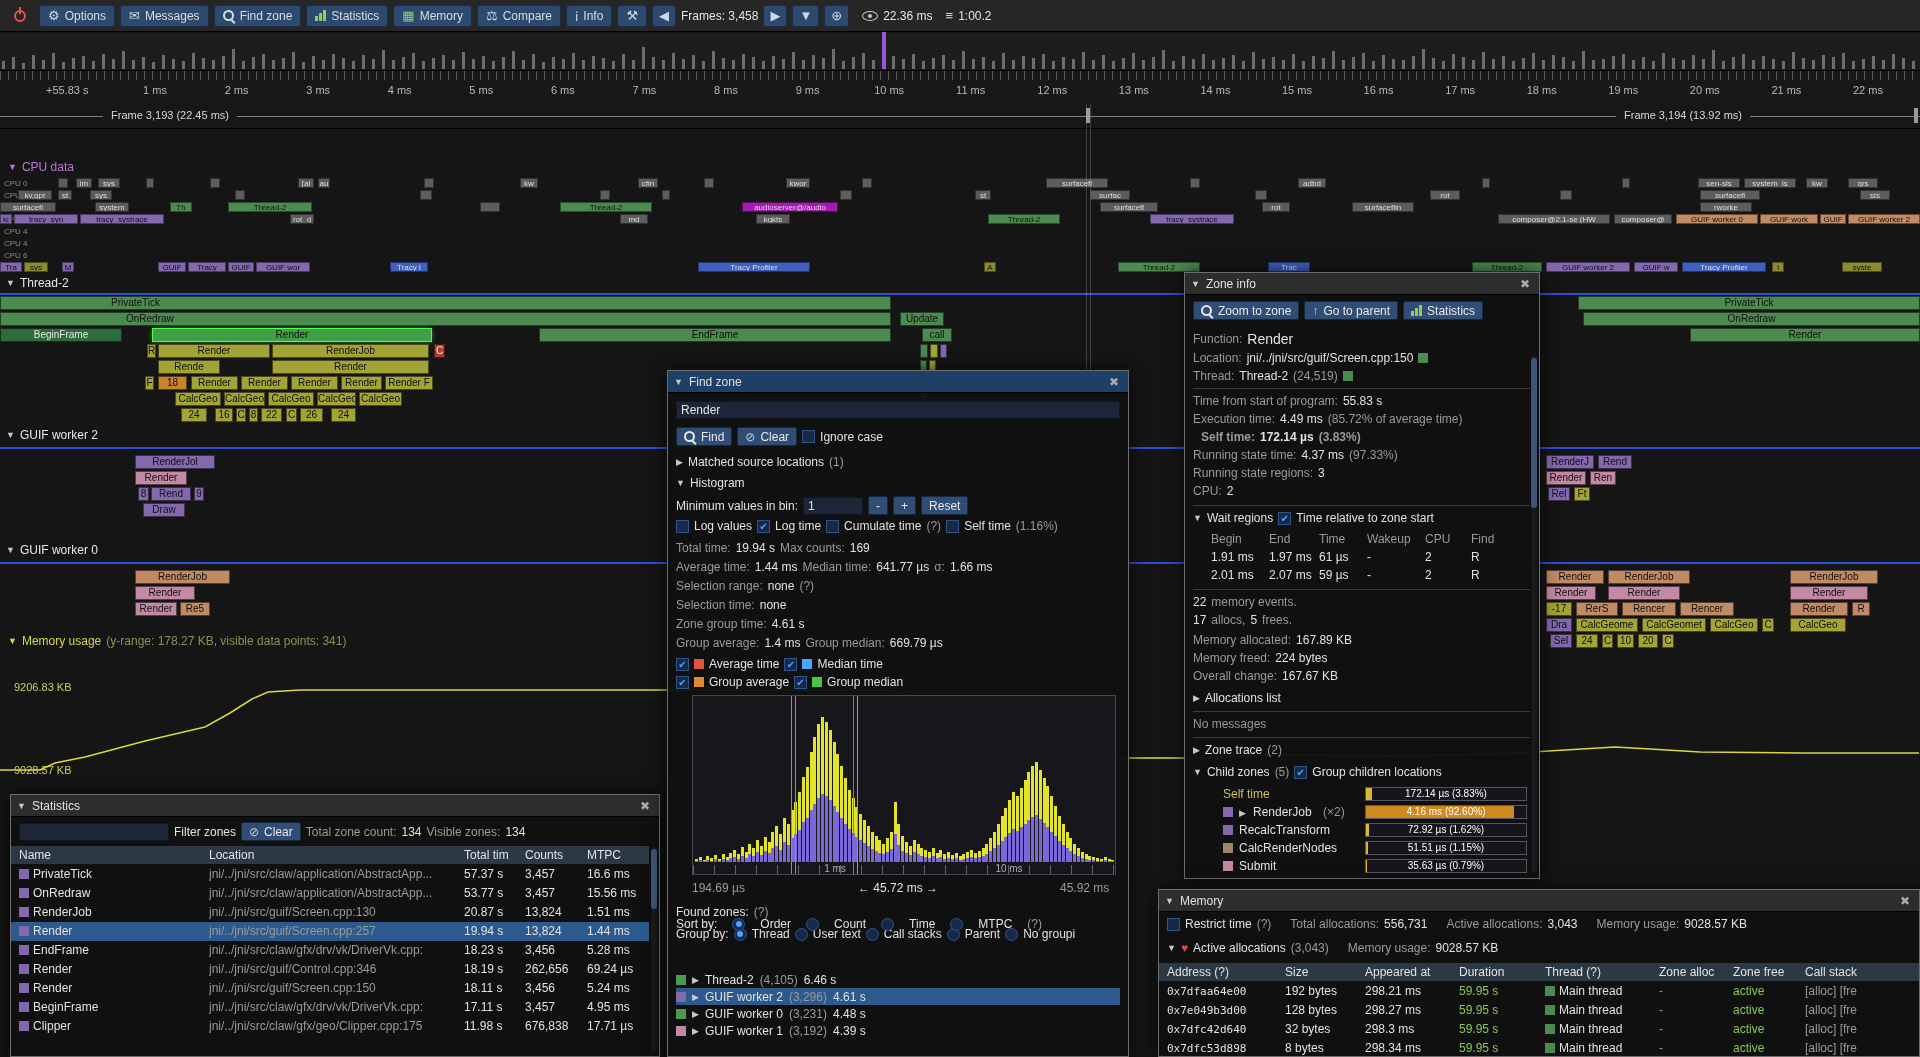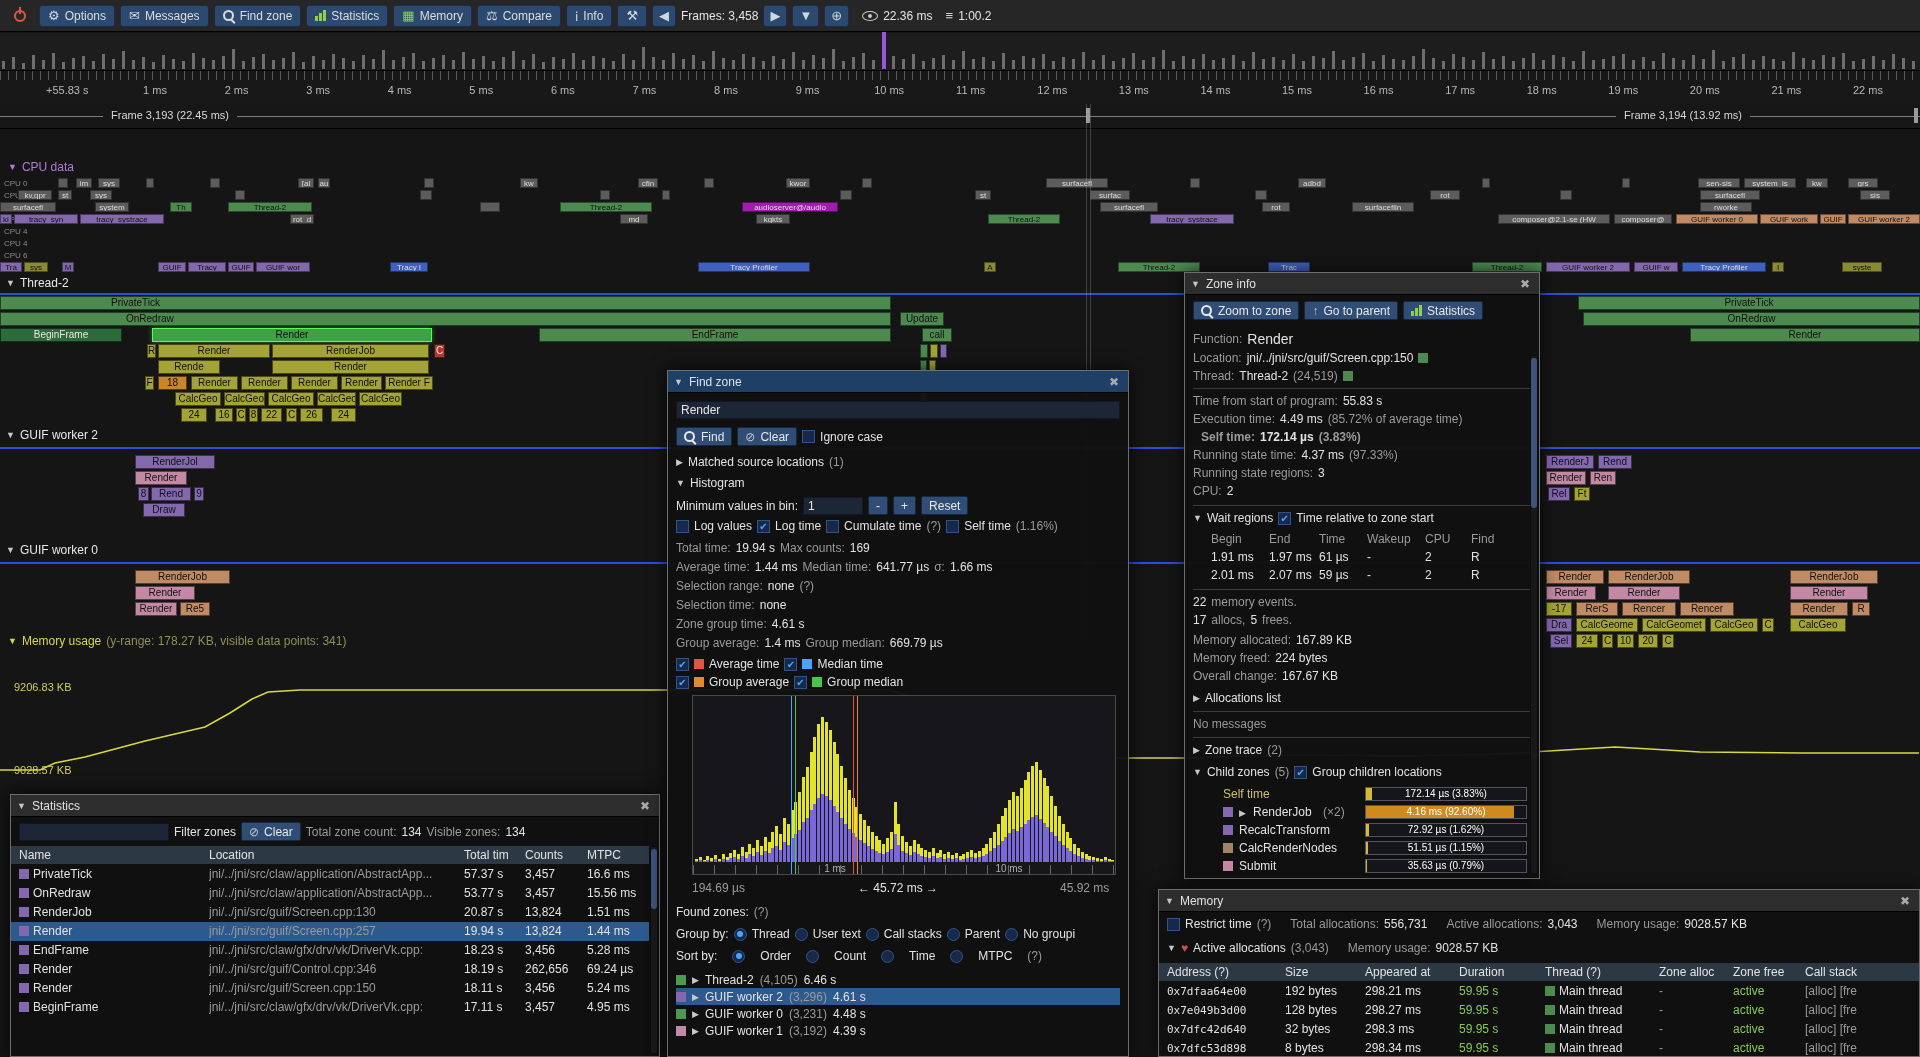--- a/index.html
+++ b/index.html
@@ -954,20 +954,28 @@
           <span class="cell wlabel" style="left: 576px; width: 60px;">5.24 ms</span>
         </div>
         <div class="st-row" style="top: 181px; right: 10px;">
           <span class="sq" style="background: rgb(132, 104, 174); position: absolute; left: 8px; top: 4px;"></span>
           <span class="cell wlabel" style="left: 22px; width: 170px;">BeginFrame</span>
           <span class="cell glabel" style="left: 198px; width: 250px;">jni/../jni/src/claw/gfx/drv/vk/DriverVk.cpp:</span>
           <span class="cell wlabel" style="left: 453px; width: 58px;">17.11 s</span>
           <span class="cell wlabel" style="left: 514px; width: 58px;">3,457</span>
           <span class="cell wlabel" style="left: 576px; width: 60px;">4.95 ms</span>
         </div>
+        <div class="st-row" style="top: 200px; right: 10px;">
+          <span class="sq" style="background: rgb(132, 104, 174); position: absolute; left: 8px; top: 4px;"></span>
+          <span class="cell wlabel" style="left: 22px; width: 170px;">Clipper</span>
+          <span class="cell glabel" style="left: 198px; width: 250px;">jni/../jni/src/claw/gfx/geo/Clipper.cpp:175</span>
+          <span class="cell wlabel" style="left: 453px; width: 58px;">11.98 s</span>
+          <span class="cell wlabel" style="left: 514px; width: 58px;">676,838</span>
+          <span class="cell wlabel" style="left: 576px; width: 60px;">17.71 µs</span>
+        </div>
         <div class="scrollbar" style="right: 1px; top: 29px; bottom: 2px;">
           <div class="scroll-thumb" style="top: 2px; height: 60px;"></div>
         </div>
       </div>
   </div>
 
   <div class="win" id="win-find" style="left:667px;top:370px;width:462px;height:687px;z-index:30;">
     <div class="win-title focused">
       <span class="tri">▼</span>
       <span>Find zone</span>
@@ -1315,21 +1323,21 @@
           <span class="wlabel">Thread</span>
           <span class="radio"></span>
           <span class="wlabel">User text</span>
           <span class="radio"></span>
           <span class="wlabel">Call stacks</span>
           <span class="radio"></span>
           <span class="wlabel">Parent</span>
           <span class="radio"></span>
           <span class="wlabel">No groupi</span>
         </div>
-        <div class="frow" style="left: 8px; top: 556px; gap: 15px;">
+        <div class="frow" style="left: 8px; top: 524px; gap: 15px;">
           <span class="wlabel">Sort by:</span>
           <span class="radio">
             <span class="dot"></span>
           </span>
           <span class="wlabel">Order</span>
           <span class="radio"></span>
           <span class="wlabel">Count</span>
           <span class="radio"></span>
           <span class="wlabel">Time</span>
           <span class="radio"></span>

